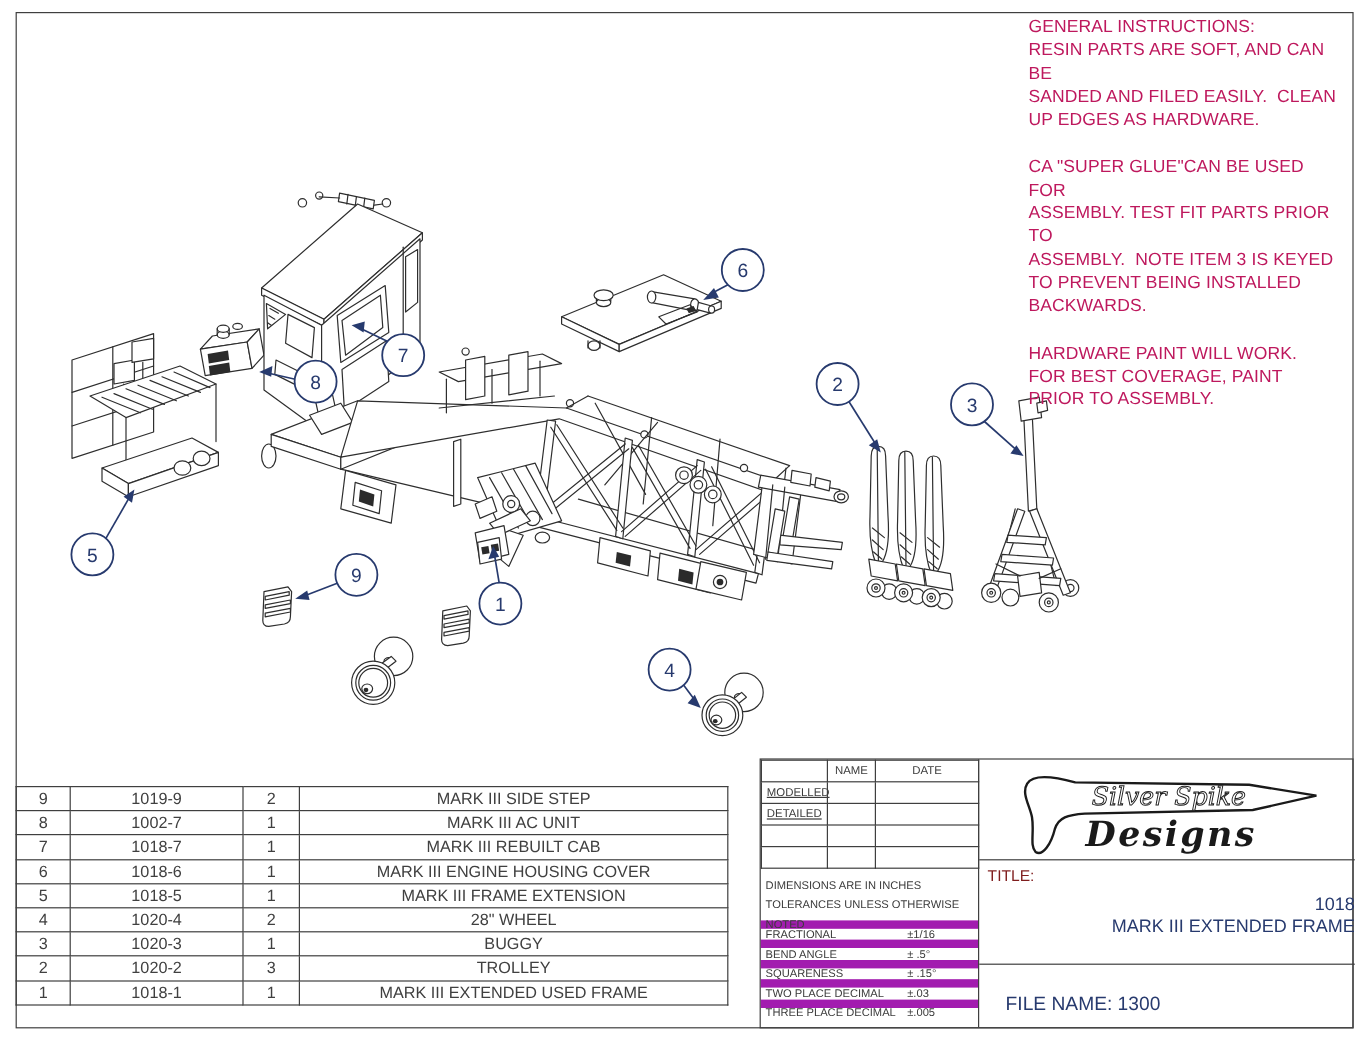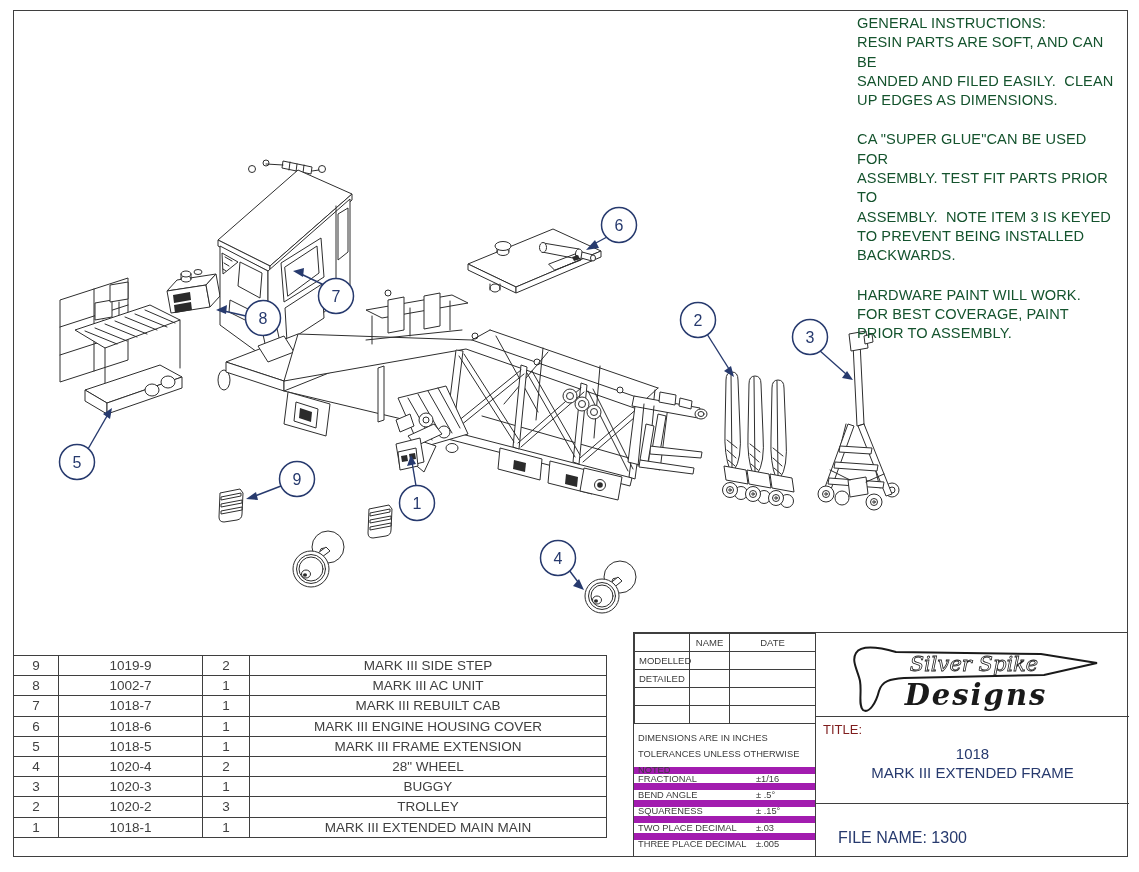--- a/index.html
+++ b/index.html
@@ -1,48 +1,48 @@
 <!DOCTYPE html>
 <html><head>
 <meta charset="utf-8">
 <style>
   html,body{margin:0;padding:0;background:#fff;}
   body{width:1139px;height:872px;position:relative;overflow:hidden;
        font-family:"Liberation Sans",sans-serif;-webkit-font-smoothing:antialiased;}
   .border-frame{position:absolute;left:13px;top:10px;width:1115px;height:847px;
        box-sizing:border-box;border:1.6px solid #3f3f3f;}
   
-  .instructions{position:absolute;left:857px;top:14px;width:264px;color:#14532d;
+  .instructions{position:absolute;left:857px;top:14px;width:264px;color:#be185d;
        font-size:14.6px;letter-spacing:.1px;}
   .iline{line-height:19.3px;white-space:pre-wrap;min-height:19.3px;}
   .iline.blank{height:20px;min-height:20px;}
   
   .bom{position:absolute;left:13px;top:655px;width:593px;border-collapse:collapse;
        table-layout:fixed;font-size:13.5px;color:#404040;}
   .bom td{border:1px solid #3f3f3f;height:19.2px;padding:0;text-align:center;
        overflow:hidden;white-space:nowrap;}
   
   .tblock{position:absolute;left:633px;top:632px;width:495px;height:225px;
        box-sizing:border-box;border:1px solid #3f3f3f;display:flex;color:#3b3b3b;}
   .tb-left{width:182px;box-sizing:border-box;border-right:1px solid #3f3f3f;}
   .tb-right{flex:1;display:flex;flex-direction:column;}
   .name-table{width:100%;border-collapse:collapse;table-layout:fixed;font-size:9.5px;}
   .name-table th,.name-table td{border:1px solid #3f3f3f;height:17px;padding:0;
        font-weight:normal;color:#3b3b3b;}
   .name-table th{text-align:center;margin-left:24px;}
-  .name-table td:first-child{text-align:left;padding-left:4px;}
+  .name-table td:first-child{text-align:left;padding-left:4px;text-decoration:underline;}
   .tb-notes{height:43px;box-sizing:border-box;padding:6px 0 0 4px;font-size:9.3px;
        line-height:16px;}
   .tol-row{height:16.4px;box-sizing:border-box;border-top:7px solid #a21caf;
        display:flex;align-items:center;font-size:9.3px;}
   .tol-row span:first-child{width:118px;padding-left:4px;}
   .logo-area{height:83px;}
   .title-area{height:88px;box-sizing:border-box;border-top:1px solid #3f3f3f;position:relative;}
   .title-label{position:absolute;left:7px;top:5px;font-size:13px;color:#7f1d1d;}
-  .title-lines{margin-top:27px;text-align:center;font-size:15px;color:#273a6e;line-height:19px;}
+  .title-lines{margin-top:27px;text-align:right;font-size:15px;color:#273a6e;line-height:19px;}
   .file-area{height:53px;box-sizing:border-box;border-top:1px solid #3f3f3f;
        padding:25px 0 0 22px;font-size:16px;color:#273a6e;}
   
   .drawing{position:absolute;left:0;top:0;}
   .ln{stroke:#2e2e2e;fill:none;stroke-width:1;stroke-linejoin:round;stroke-linecap:round;}
   .wf{stroke:#2e2e2e;fill:#fff;stroke-width:1;stroke-linejoin:round;}
   .dk{fill:#2b2b2b;stroke:none;}
   .nav{stroke:#273a6e;fill:none;stroke-width:1.4;}
   .navf{fill:#273a6e;stroke:none;}
   .bal{fill:#fff;stroke:#273a6e;stroke-width:1.5;}
@@ -419,21 +419,21 @@
   <g>
     <circle class="bal" cx="297" cy="479" r="17.5"></circle>
     <text class="baltxt" x="297" y="485" text-anchor="middle">9</text>
   </g>
 </svg>
 
 <div class="instructions">
     <div class="iline">GENERAL INSTRUCTIONS:</div>
     <div class="iline">RESIN PARTS ARE SOFT, AND CAN BE</div>
     <div class="iline">SANDED AND FILED EASILY.  CLEAN</div>
-    <div class="iline">UP EDGES AS DIMENSIONS.</div>
+    <div class="iline">UP EDGES AS HARDWARE.</div>
     <div class="iline blank"></div>
     <div class="iline">CA "SUPER GLUE"CAN BE USED FOR</div>
     <div class="iline">ASSEMBLY. TEST FIT PARTS PRIOR TO</div>
     <div class="iline">ASSEMBLY.  NOTE ITEM 3 IS KEYED</div>
     <div class="iline">TO PREVENT BEING INSTALLED</div>
     <div class="iline">BACKWARDS.</div>
     <div class="iline blank"></div>
     <div class="iline">HARDWARE PAINT WILL WORK.</div>
     <div class="iline">FOR BEST COVERAGE, PAINT</div>
     <div class="iline">PRIOR TO ASSEMBLY.</div>
@@ -492,21 +492,21 @@
       <tr>
         <td>2</td>
         <td>1020-2</td>
         <td>3</td>
         <td>TROLLEY</td>
       </tr>
       <tr>
         <td>1</td>
         <td>1018-1</td>
         <td>1</td>
-        <td>MARK III EXTENDED MAIN MAIN</td>
+        <td>MARK III EXTENDED USED FRAME</td>
       </tr>
     </tbody>
 </table>
 
 <div class="tblock">
   <div class="tb-left">
     <table class="name-table">
       <colgroup>
           <col style="width:55px">
           <col style="width:40px">

